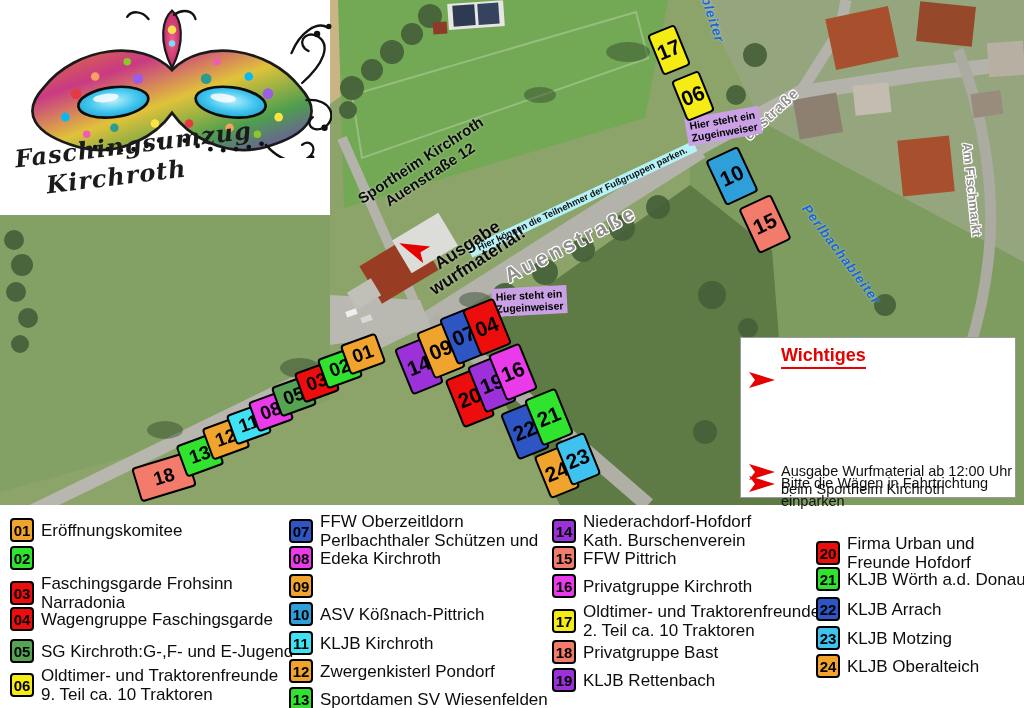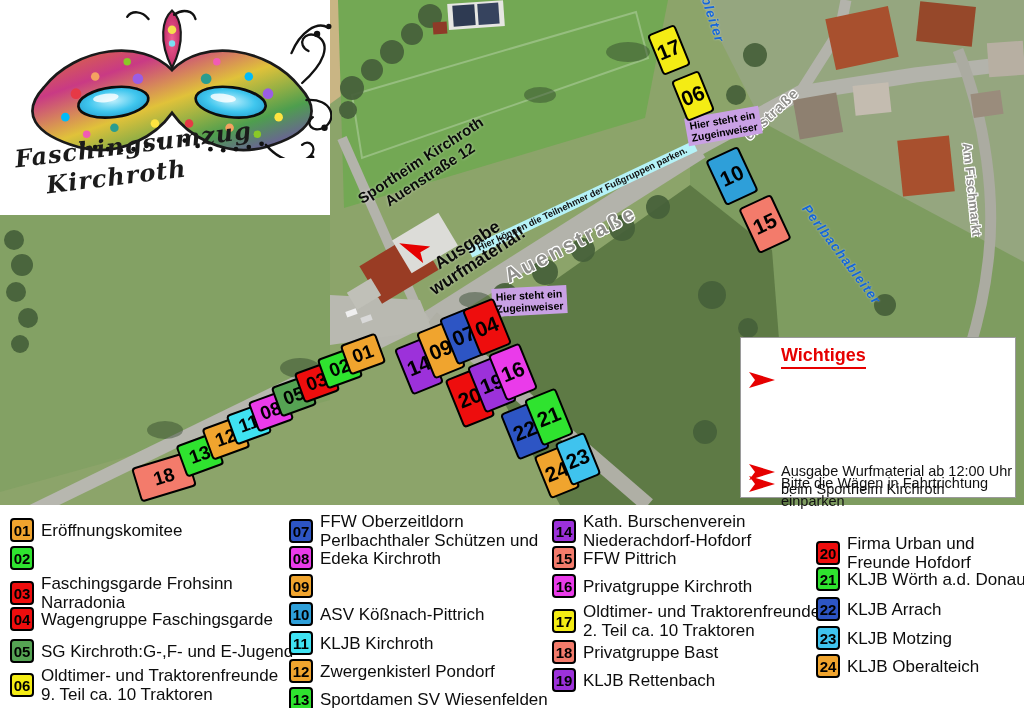--- a/index.html
+++ b/index.html
@@ -353,22 +353,22 @@
       </div>
       <div class="lg-item" style="left: 289px; top: 182px;">
         <span class="lg-num" style="background: rgb(47, 227, 47);">13</span>
         <span class="lg-label">
           <div>Sportdamen SV Wiesenfelden</div>
         </span>
       </div>
       <div class="lg-item" style="left: 552px; top: 7px;">
         <span class="lg-num" style="background: rgb(156, 49, 218);">14</span>
         <span class="lg-label">
+          <div>Niederachdorf-Hofdorf</div>
           <div>Kath. Burschenverein</div>
-          <div>Niederachdorf-Hofdorf</div>
         </span>
       </div>
       <div class="lg-item" style="left: 552px; top: 41px;">
         <span class="lg-num" style="background: rgb(243, 123, 107);">15</span>
         <span class="lg-label">
           <div>FFW Pittrich</div>
         </span>
       </div>
       <div class="lg-item" style="left: 552px; top: 69px;">
         <span class="lg-num" style="background: rgb(234, 59, 234);">16</span>

